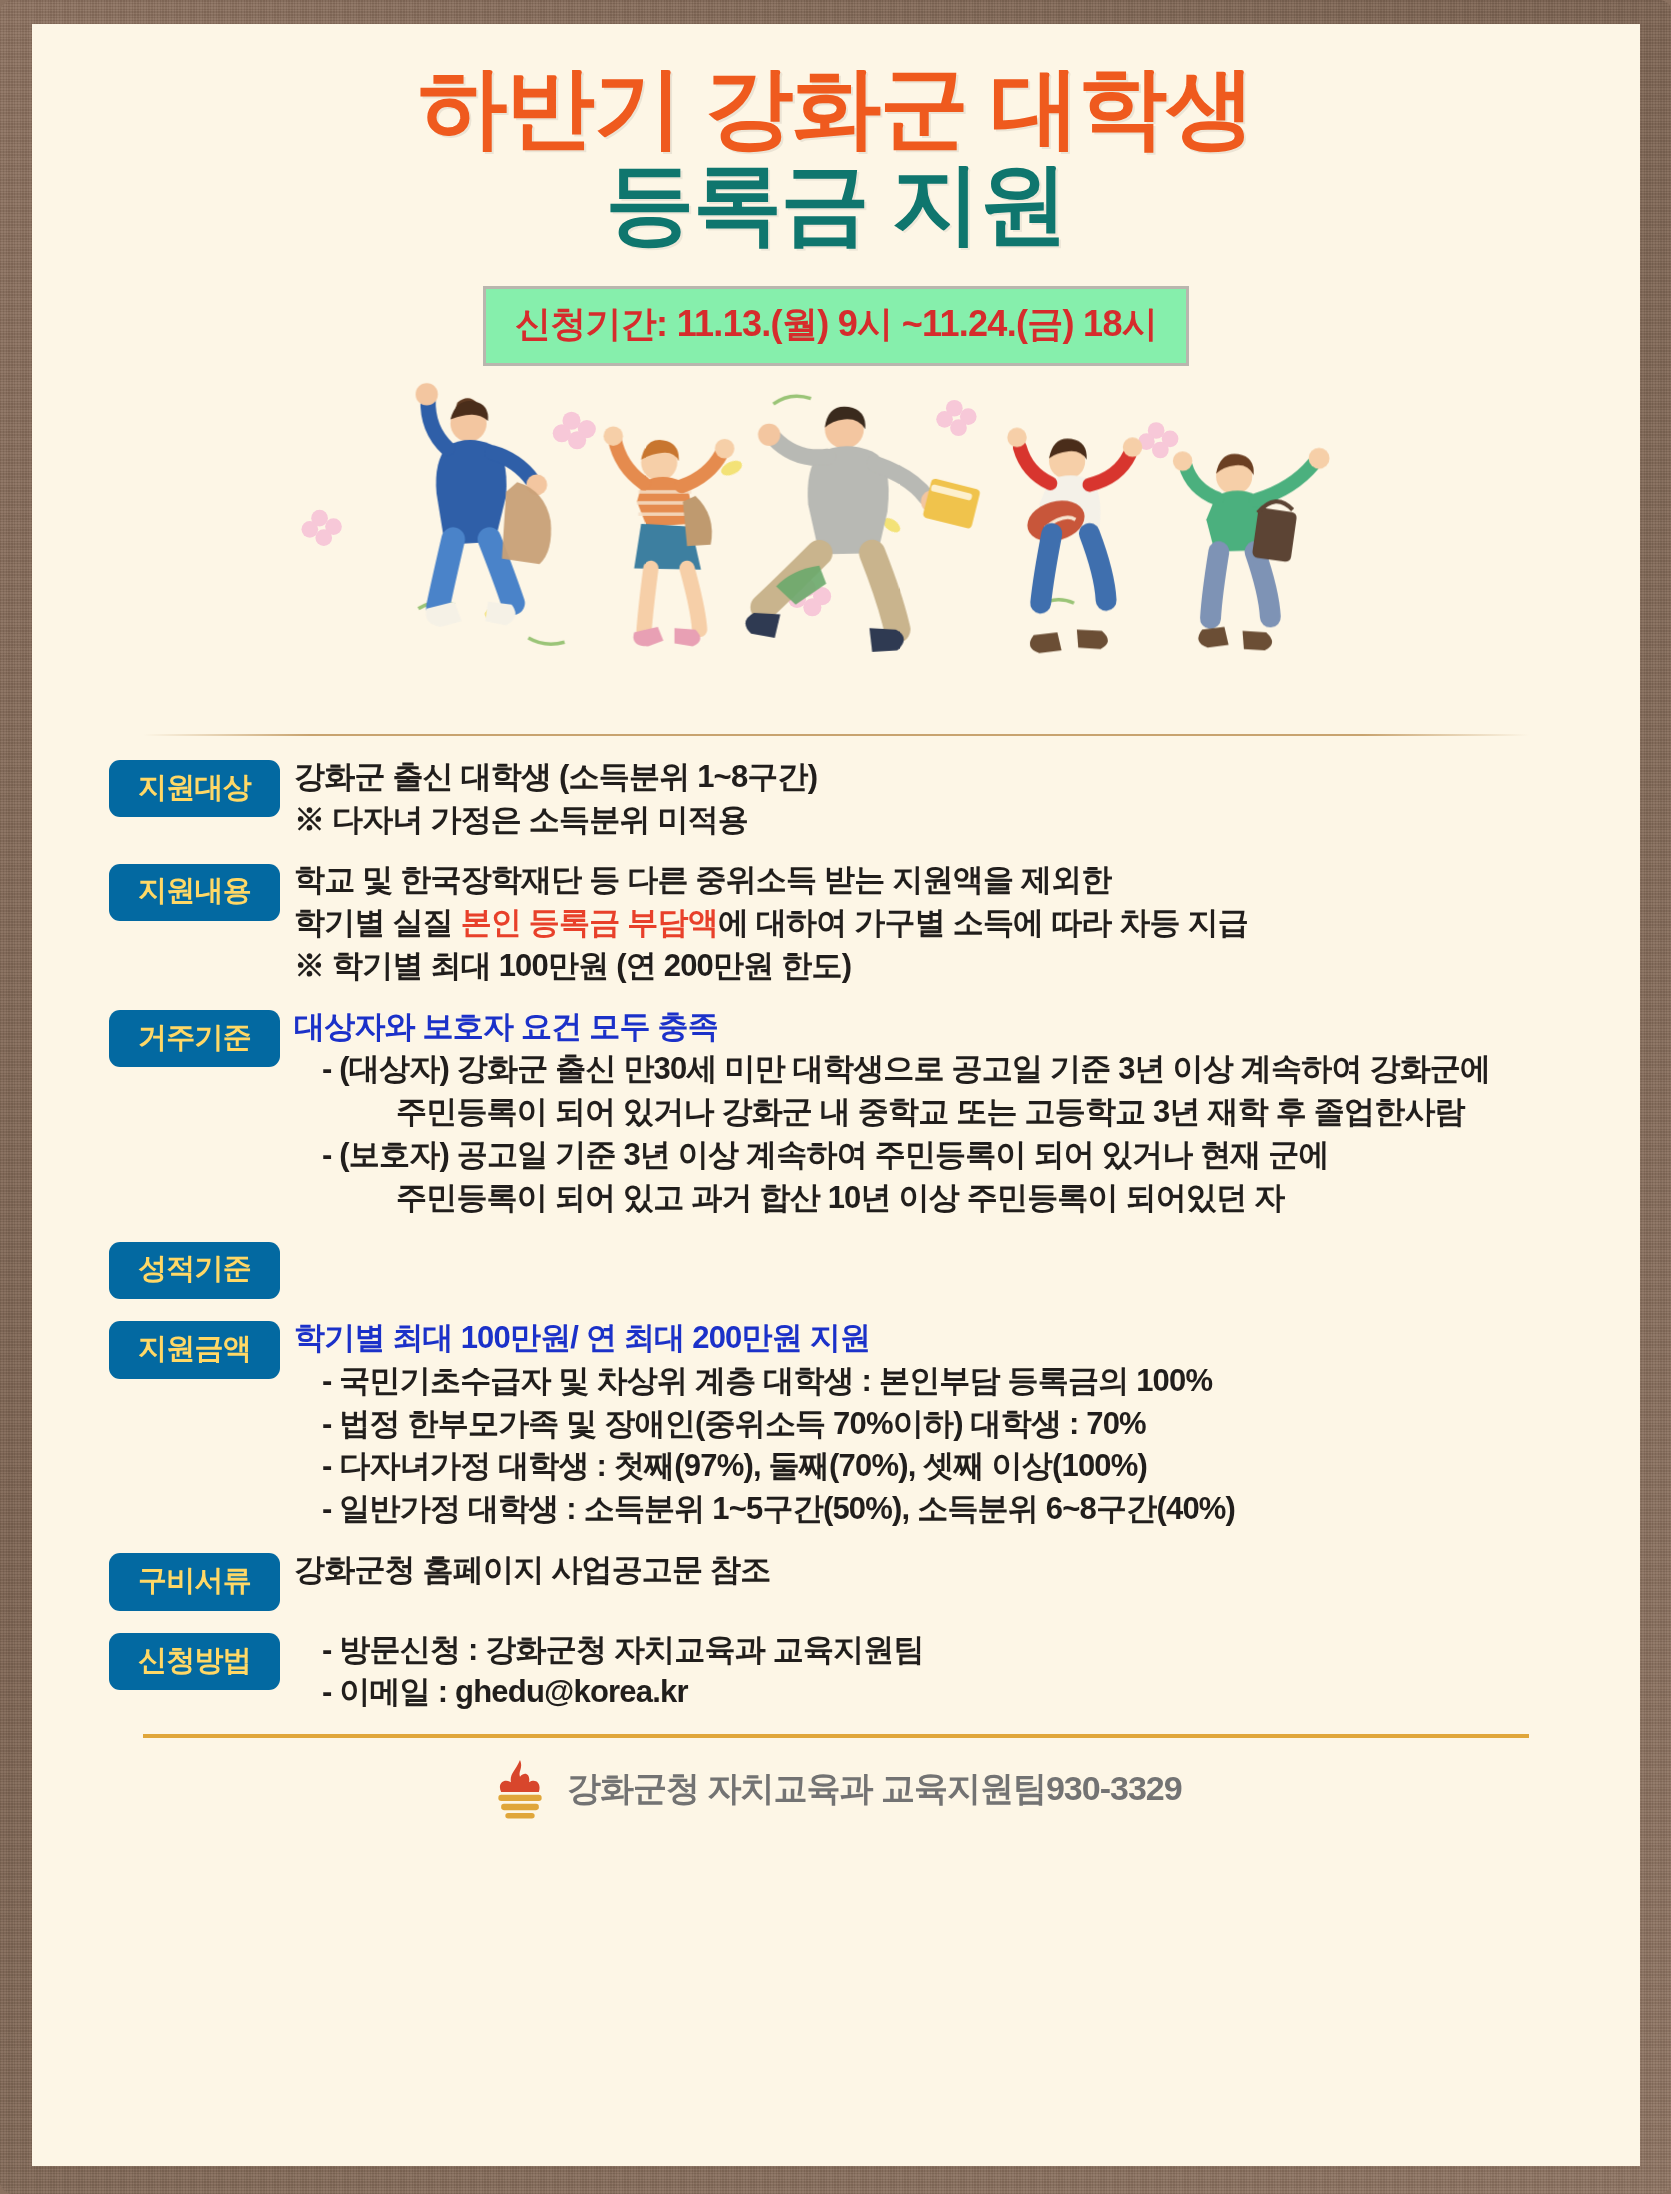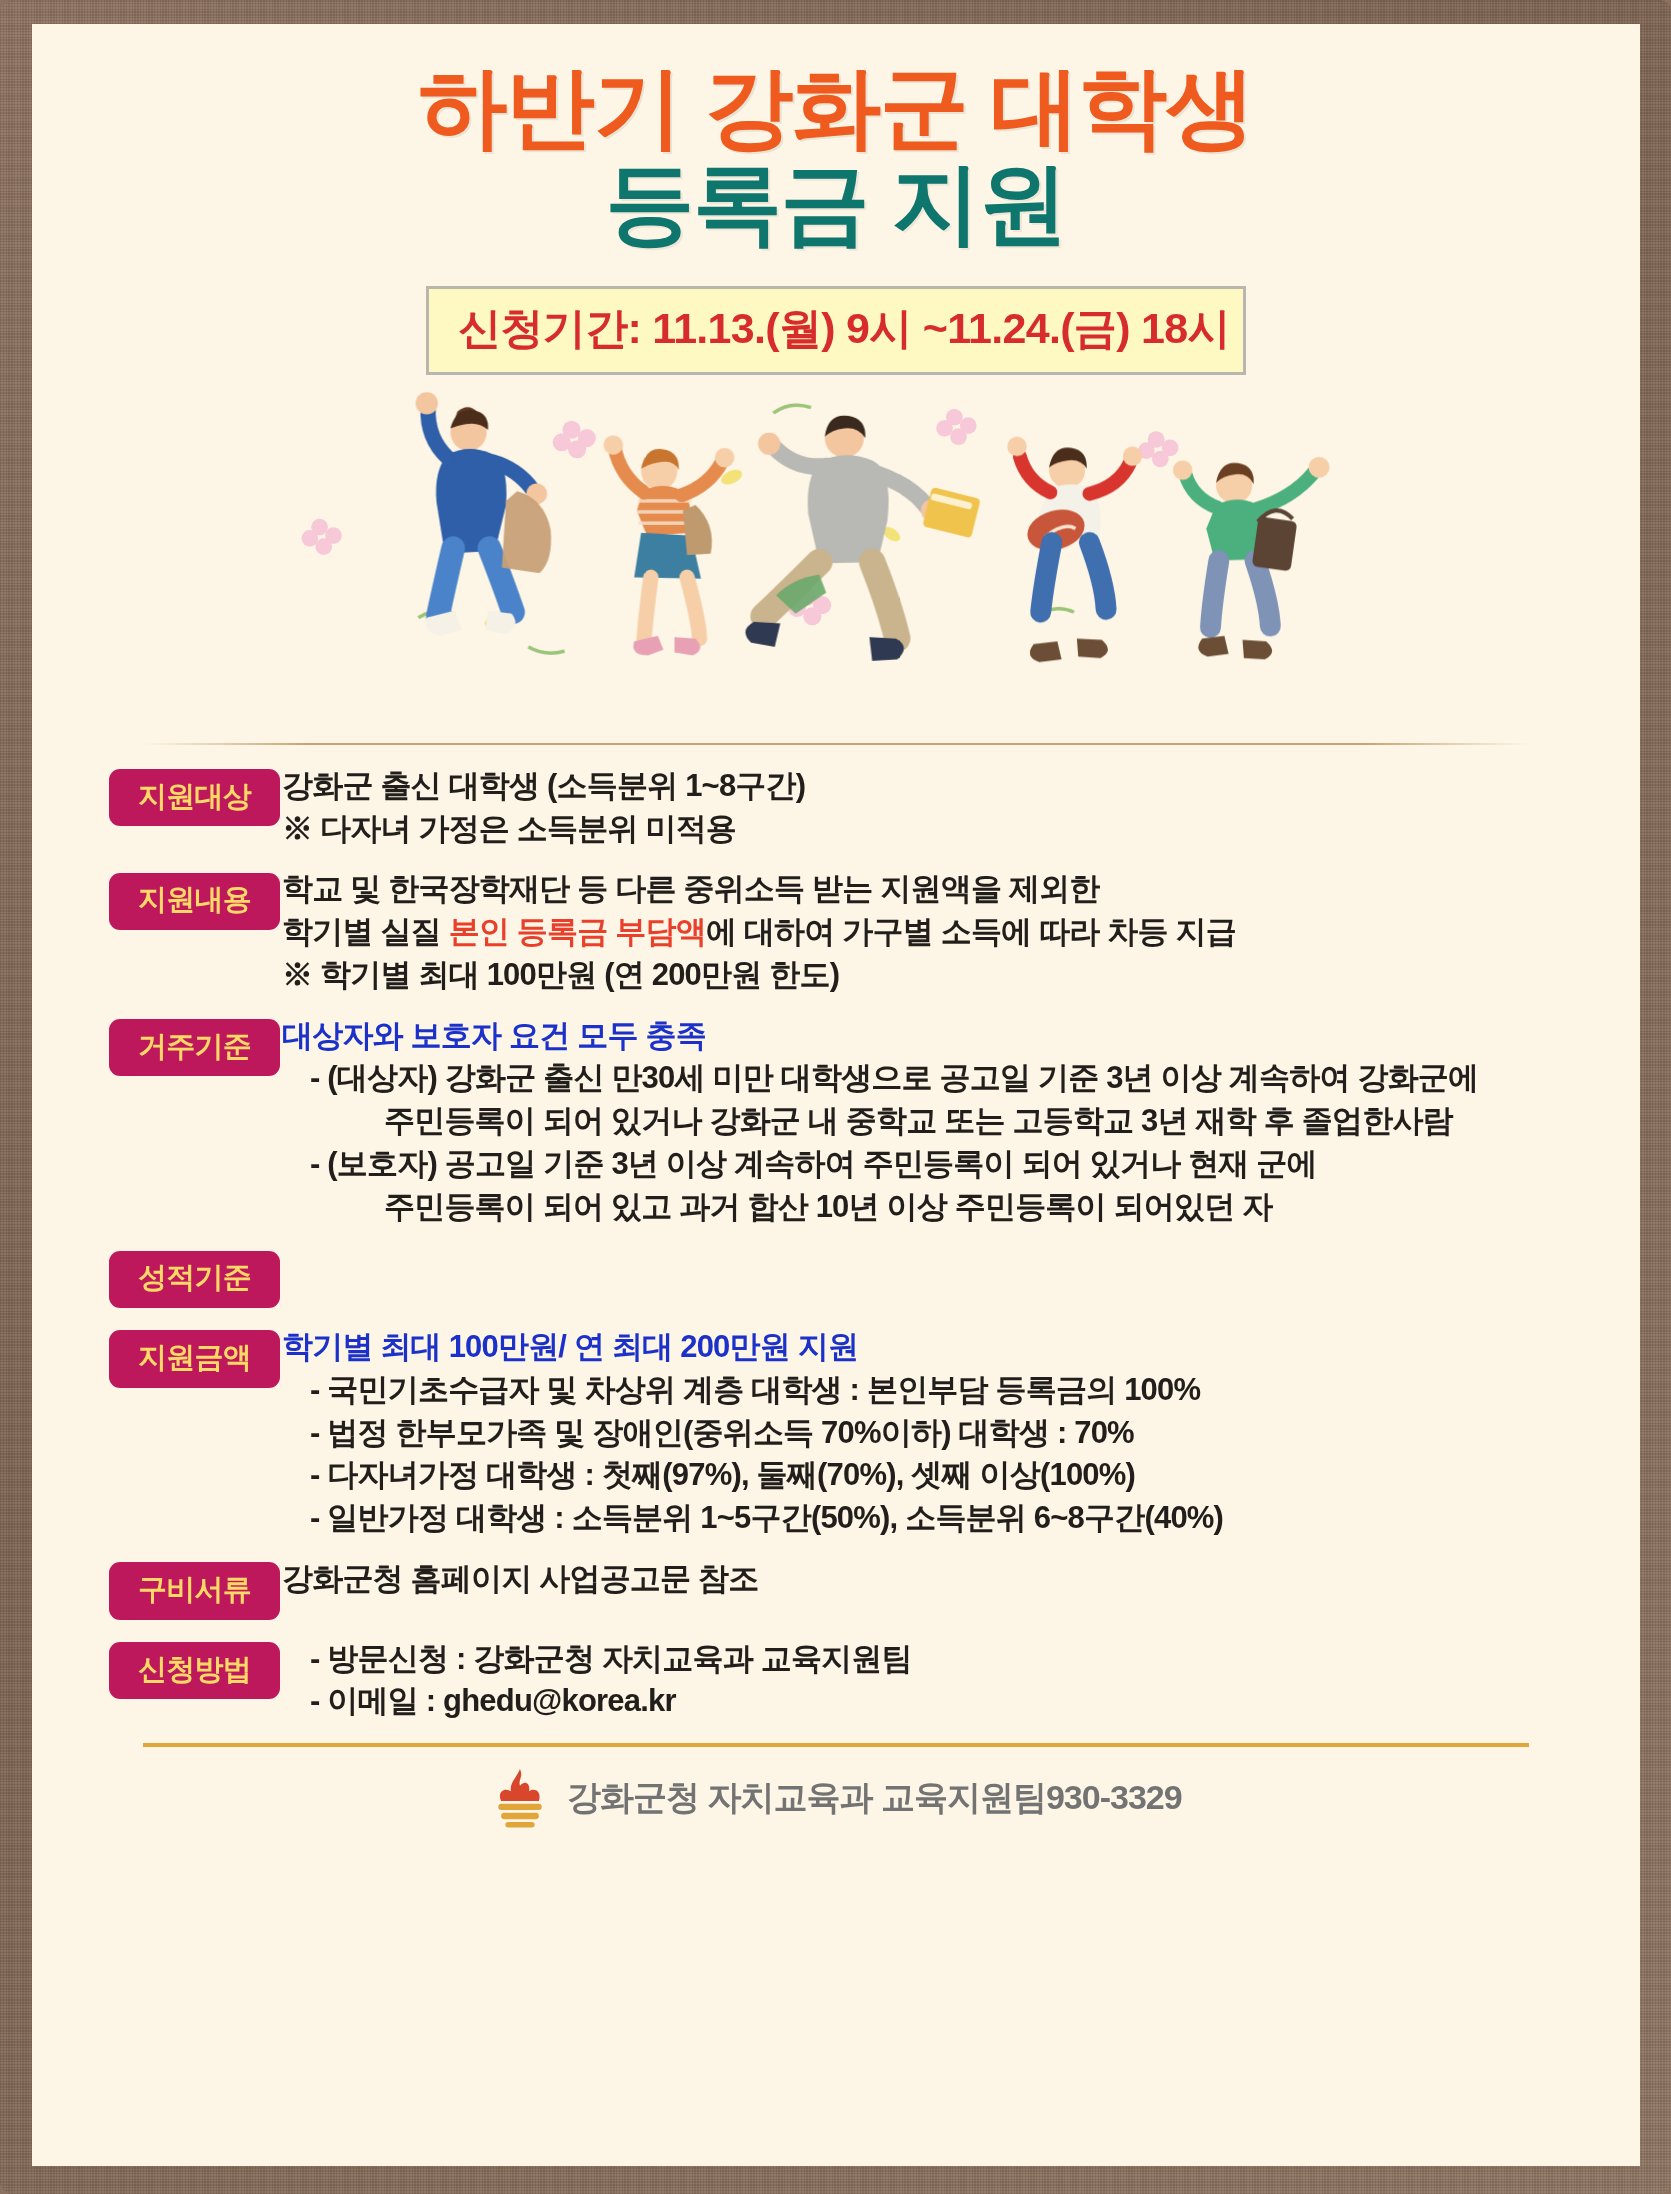--- a/index.html
+++ b/index.html
@@ -61,23 +61,23 @@
   }
 
   
   .period-wrap {
     display: flex;
     justify-content: center;
     margin-top: 32px;
   }
   .period-box {
     border: 3.5px solid #b9b6ae;
-    background: #fef9c3;
-    padding: 11px 13px 14px 29px;
-    font-size: 43px;
+    background: #86efac;
+    padding: 11px 29px 14px 29px;
+    font-size: 36px;
     font-weight: bold;
     color: #d62c2c;
     letter-spacing: -0.7px;
     white-space: nowrap;
   }
 
   
   .illo {
     position: relative;
     height: 348px;
@@ -99,28 +99,28 @@
   }
   .row {
     display: flex;
     align-items: flex-start;
     margin-bottom: 18px;
   }
   .tag {
     flex: 0 0 auto;
     min-width: 149px;
     text-align: center;
-    background: #be185d;
+    background: #0369a1;
     color: #ffd866;
     font-size: 29px;
     font-weight: bold;
     padding: 7.7px 11px 9.8px 11px;
     border-radius: 11px;
     letter-spacing: -0.7px;
-    margin-right: 2px;
+    margin-right: 14px;
     margin-top: 4.2px;
   }
   .body {
     flex: 1 1 auto;
     font-size: 31px;
     line-height: 1.38;
     color: #211e1c;
     font-weight: bold;
     letter-spacing: -0.8px;
   }

